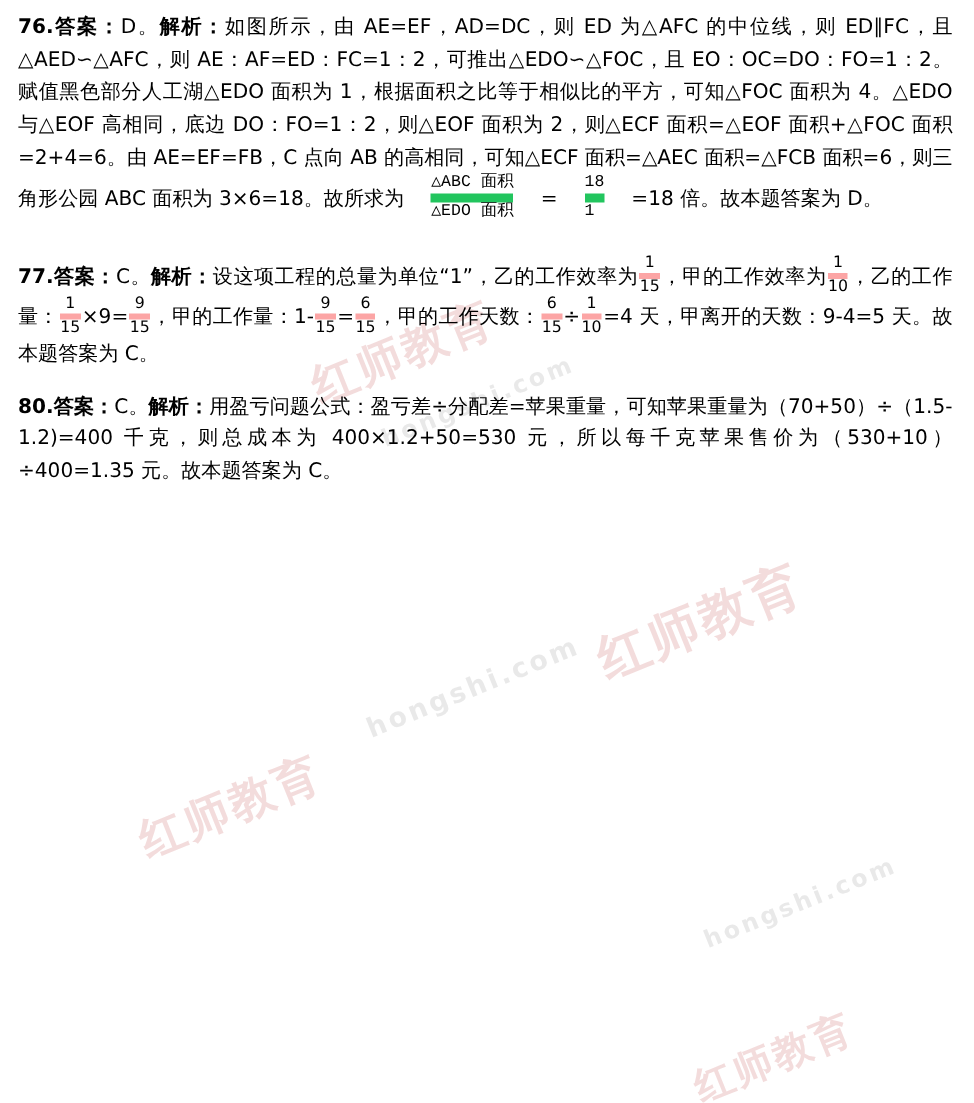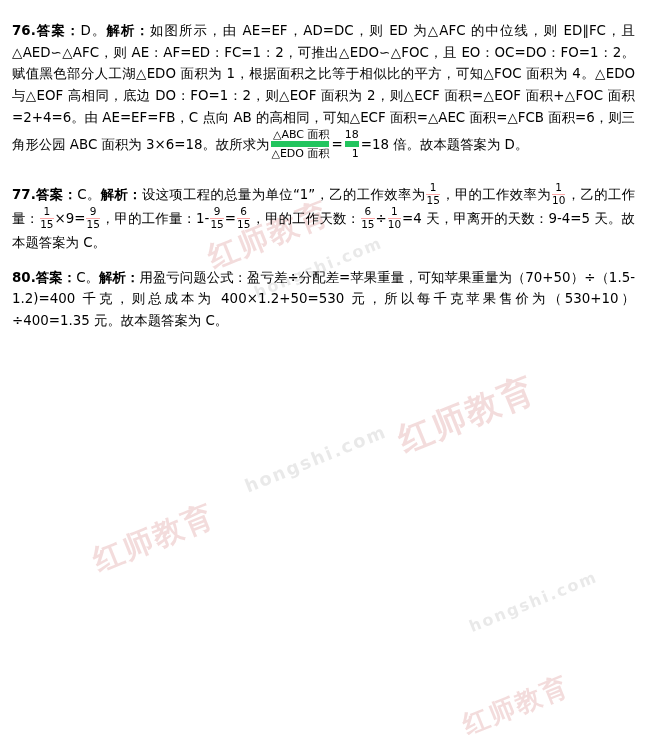--- a/index.html
+++ b/index.html
@@ -32,21 +32,21 @@
     white-space: nowrap;
     pointer-events: none;
     user-select: none;
   }
   .wm-red {
     color: rgba(190, 60, 60, 0.18);
   }
   .content {
     position: relative;
     z-index: 2;
-    padding: 20px 14px 0 12px;
+    padding: 8px 14px 0 12px;
   }
   .qblock {
     font-size: 13.4px;
     line-height: 1.62;
     text-align: justify;
     margin-bottom: 13px;
   }
   .qblock.first { margin-bottom: 22px; }
   .num {
     font-weight: bold;
@@ -58,38 +58,39 @@
     display: inline-block;
     vertical-align: middle;
     text-align: center;
     font-size: 10.5px;
     line-height: 1.12;
     margin: 0 1px;
     position: relative;
     top: -1px;
   }
   .frac .den {
-    border-top: 1px solid #fca5a5;
+    border-top: 4px solid #fca5a5;
     display: block;
     padding-top: 0px;
     text-align: right;
   }
   .frac .num2 {
     display: block;
     padding: 0 2px;
   }
   .bigfrac {
     display: inline-block;
     vertical-align: middle;
-    text-align: right;
+    text-align: left;
     font-size: 11px;
     line-height: 1.2;
-    margin: 0 2px;
+    margin: 0 18px;
     position: relative;
     top: -1px;
+    font-family: Liberation Mono, monospace;
   }
   .bigfrac .den {
     border-top: 6px solid #22c55e;
     display: block;
   }
   .bigfrac .num2 {
     display: block;
   }
 </style>
 </head>

